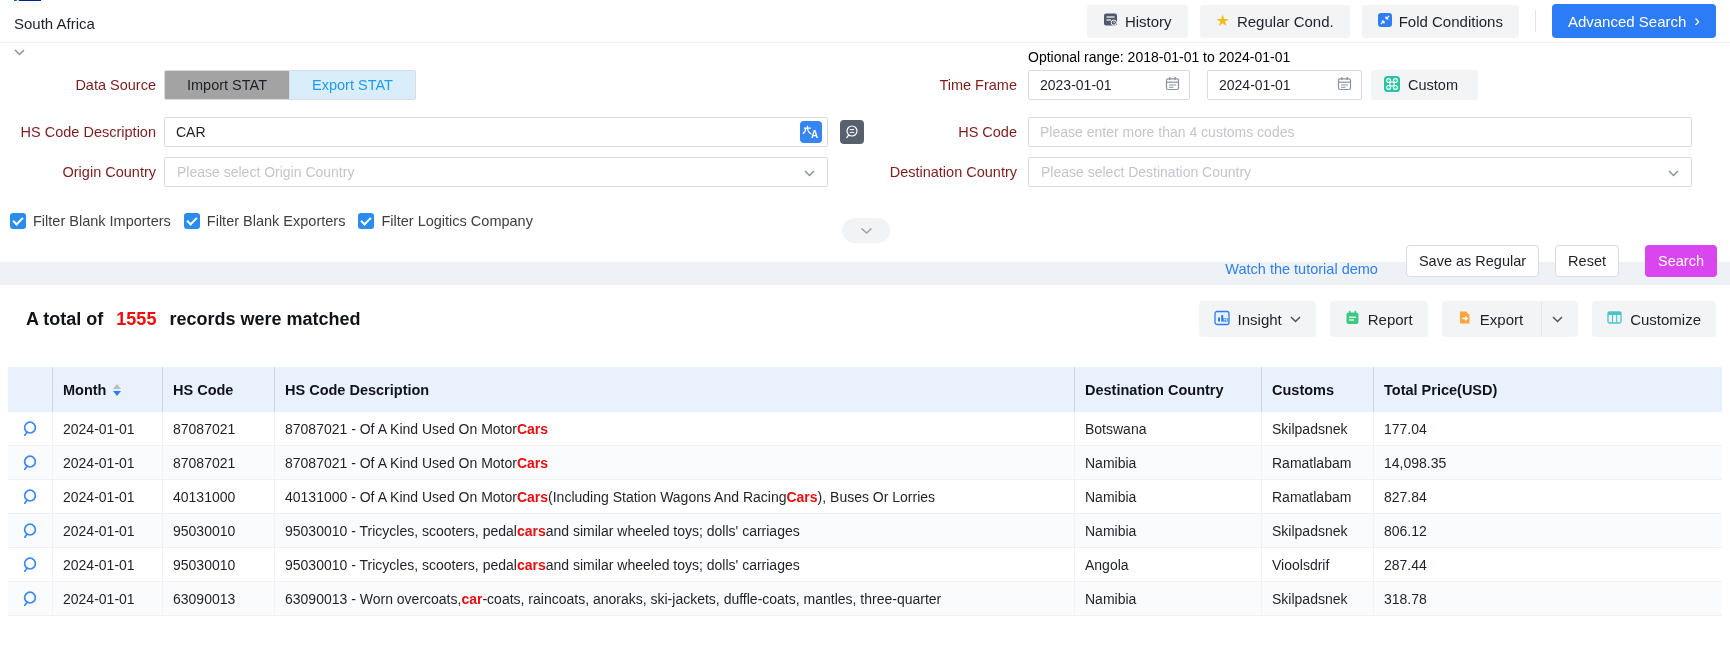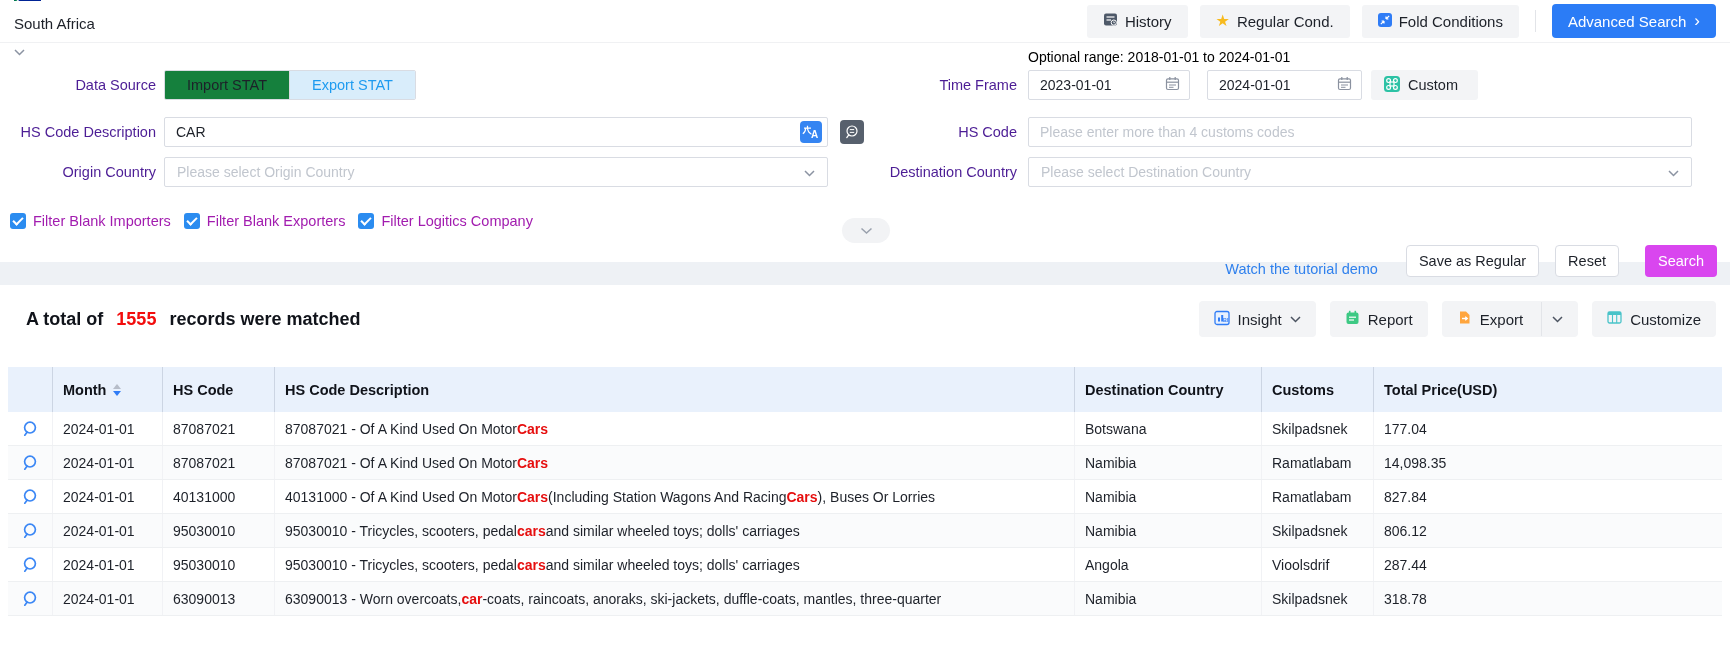--- a/index.html
+++ b/index.html
@@ -13,48 +13,48 @@
   .country-name { font-size:15px; color:#1d2129; }
   .tb-right { display:flex; align-items:center; gap:12px; }
   .gbtn { display:flex; align-items:center; gap:7px; height:33px; padding:0 16px; background:#f3f4f6; border-radius:3px; font-size:15px; color:#1d2129; cursor:pointer; white-space:nowrap; }
   .vdiv { width:1px; height:22px; background:#e2e4e8; margin:0 4px; }
   .adv-btn { display:flex; align-items:center; gap:8px; height:34px; padding:0 16px; background:#2b7cf6; color:#fff; border-radius:4px; font-size:15px; cursor:pointer; white-space:nowrap; }
   .adv-arrow { font-size:17px; line-height:1; margin-top:-2px; }
 
   
   .form-section { position:relative; height:219px; }
   .frow { position:absolute; left:0; right:0; height:30px; }
-  .flabel { position:absolute; top:0; height:30px; line-height:30px; font-size:14.5px; color:#4c1d95; text-align:right; white-space:nowrap; }
+  .flabel { position:absolute; top:0; height:30px; line-height:30px; font-size:14.5px; color:#7f1d1d; text-align:right; white-space:nowrap; }
   .l-label { left:8px; width:148px; }
   .r-label { left:860px; width:157px; }
   .red-note { position:absolute; left:1028px; top:6px; font-size:14px; color:#000000; white-space:nowrap; }
 
   .segmented { position:absolute; left:164px; top:0; display:flex; height:30px; border:1px solid #d9dce3; border-radius:2px; overflow:hidden; }
-  .seg { padding:0 22px; line-height:28px; font-size:14.5px; background:#15803d; color:#1d2129; cursor:pointer; }
+  .seg { padding:0 22px; line-height:28px; font-size:14.5px; background:#a3a3a3; color:#1d2129; cursor:pointer; }
   .seg.first { border-right:1px solid #d9dce3; }
   .seg.active { background:#d9edfb; color:#1e9bf0; border-color:#d9edfb; }
 
   .date-box { position:absolute; top:0; height:30px; border:1px solid #d9dce3; border-radius:2px; display:flex; align-items:center; justify-content:space-between; padding:0 9px 0 11px; font-size:14px; color:#1d2129; background:#fff; cursor:pointer; }
   .custom-btn { position:absolute; top:0; height:30px; display:flex; align-items:center; gap:8px; padding:0 13px; background:#f3f4f6; border-radius:3px; font-size:14.5px; cursor:pointer; }
 
   .input-wrap { position:absolute; top:0; }
   .text-input { width:100%; height:30px; border:1px solid #d9dce3; border-radius:2px; font-size:14px; color:#1d2129; padding:0 34px 0 11px; font-family:"Liberation Sans", sans-serif; outline:none; background:#fff; }
   .text-input.noicon { padding-right:11px; }
   .text-input::placeholder { color:#c1c6ce; }
   .in-icon { position:absolute; right:6px; top:4px; }
   .sq-btn { position:absolute; width:24px; height:24px; background:#57606d; border-radius:4px; display:flex; align-items:center; justify-content:center; cursor:pointer; }
 
   .select-box { position:absolute; top:0; height:30px; border:1px solid #d9dce3; border-radius:2px; display:flex; align-items:center; justify-content:space-between; padding:0 12px; background:#fff; cursor:pointer; }
   .ph { font-size:14px; color:#c1c6ce; }
 
   .filters { position:absolute; left:10px; top:162px; height:32px; display:flex; align-items:center; gap:13px; }
   .chk-item { display:flex; align-items:center; gap:7px; cursor:pointer; }
   .chk { width:16px; height:16px; background:#2b8cf0; border-radius:3px; display:flex; align-items:center; justify-content:center; }
   .chk::after { content:""; width:8px; height:4px; border-left:2px solid #fff; border-bottom:2px solid #fff; transform:rotate(-45deg); margin-top:-2px; }
-  .chk-label { font-size:14.5px; color:#a21caf; }
+  .chk-label { font-size:14.5px; color:#404040; }
 
   .collapse-pill { position:absolute; left:842px; top:175px; width:48px; height:25px; background:#f2f3f5; border-radius:13px; display:flex; align-items:center; justify-content:center; cursor:pointer; }
 
   .form-actions { position:absolute; right:13px; top:162px; height:32px; display:flex; align-items:flex-end; gap:16px;margin-top:40px; }
   .tutorial-link { font-size:14.5px; color:#2f80ed; cursor:pointer; margin-right:12px; white-space:nowrap; }
   .obtn { height:32px; padding:0 12px; background:#fff; border:1px solid #d9dce3; border-radius:4px; font-size:14.5px; color:#1d2129; display:flex; align-items:center; cursor:pointer; white-space:nowrap; }
   .search-btn { height:32px; width:72px; background:#d946ef; border-radius:4px; color:#fff; font-size:14.5px; display:flex; align-items:center; justify-content:center; cursor:pointer; margin-left:10px; }
 
   .band { height:23px; background:#eef1f5; }
 

